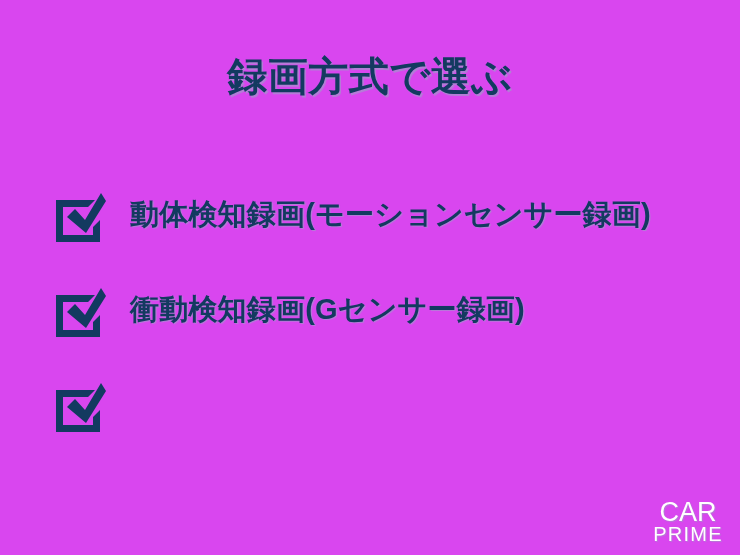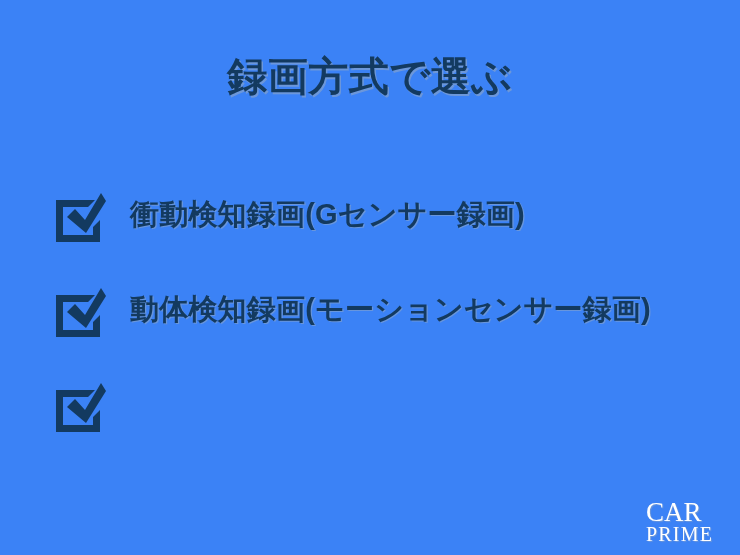--- a/index.html
+++ b/index.html
@@ -10,21 +10,21 @@
     width: 740px;
     height: 555px;
     overflow: hidden;
     background: #eef4fc;
     font-family: "Liberation Sans", "DejaVu Sans", sans-serif;
   }
   #slide {
     position: relative;
     width: 740px;
     height: 555px;
-    background: #3b82f6;
+    background: #d946ef;
   }
   
   #slide-title {
     position: absolute;
     left: 0;
     top: 50px;
     width: 740px;
     text-align: center;
     font-size: 40px;
     line-height: 52px;
@@ -66,22 +66,23 @@
     letter-spacing: 0.2px;
     text-shadow: 1.2px 1.2px 0 rgba(150,170,195,0.5);
     white-space: nowrap;
   }
   
   #watermark {
     position: absolute;
     right: 10px;
     bottom: 12px;
     width: 84px;
+    text-align: center;
     user-select: none;
-    font-family: Liberation Serif, serif;
+    font-family: Liberation Sans, sans-serif;
   }
   #watermark .wm-top {
     display: block;
     font-size: 27px;
     line-height: 25px;
     color: #ffffff;
     letter-spacing: 0px;
     text-shadow: 1px 1px 1px rgba(150,168,190,0.55);
   }
   #watermark .wm-bottom {
@@ -102,31 +103,31 @@
 
   <div id="checklist">
 
     <div class="check-row">
       <span class="check-icon">
         <svg width="52" height="56" viewBox="0 0 52 56" xmlns="http://www.w3.org/2000/svg">
           <path d="M2 14 L2 56 L46 56 L46 34 L39 41 L39 49 L9 49 L9 21 L34 21 L41 14 Z" fill="#133a60"></path>
           <path d="M13 31 L21 23 L31 34 L47 7 L52 15 L32 47 Z" fill="#133a60"></path>
         </svg>
       </span>
-      <span class="check-label">衝動検知録画(Gセンサー録画)</span>
+      <span class="check-label">動体検知録画(モーションセンサー録画)</span>
     </div>
 
     <div class="check-row">
       <span class="check-icon">
         <svg width="52" height="56" viewBox="0 0 52 56" xmlns="http://www.w3.org/2000/svg">
           <path d="M2 14 L2 56 L46 56 L46 34 L39 41 L39 49 L9 49 L9 21 L34 21 L41 14 Z" fill="#133a60"></path>
           <path d="M13 31 L21 23 L31 34 L47 7 L52 15 L32 47 Z" fill="#133a60"></path>
         </svg>
       </span>
-      <span class="check-label">動体検知録画(モーションセンサー録画)</span>
+      <span class="check-label">衝動検知録画(Gセンサー録画)</span>
     </div>
 
     <div class="check-row">
       <span class="check-icon">
         <svg width="52" height="56" viewBox="0 0 52 56" xmlns="http://www.w3.org/2000/svg">
           <path d="M2 14 L2 56 L46 56 L46 34 L39 41 L39 49 L9 49 L9 21 L34 21 L41 14 Z" fill="#133a60"></path>
           <path d="M13 31 L21 23 L31 34 L47 7 L52 15 L32 47 Z" fill="#133a60"></path>
         </svg>
       </span>
     </div>

